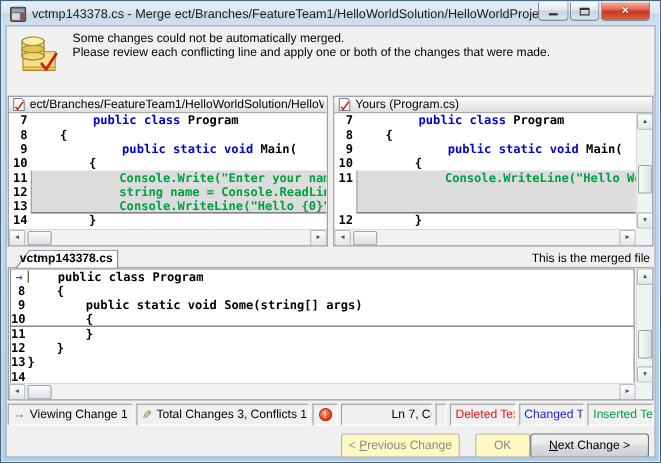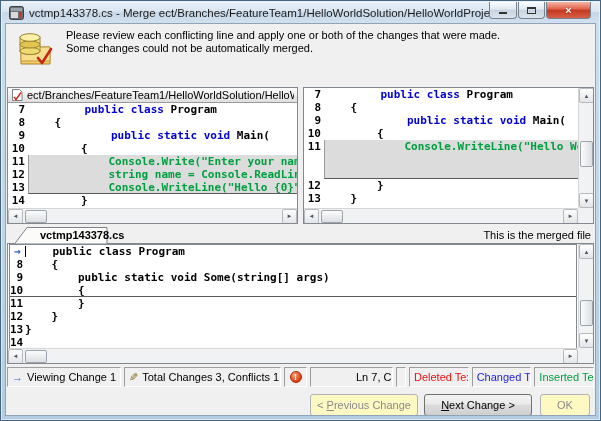--- a/index.html
+++ b/index.html
@@ -72,21 +72,21 @@
     background:linear-gradient(#fbfbfb,#dcdfe3); border:1px solid #9ba3ad; border-radius:2px; }
   .sb-thumb-v { position:absolute; left:1px; width:13px; height:26px;
     background:linear-gradient(90deg,#fbfbfb,#dcdfe3); border:1px solid #9ba3ad; border-radius:2px; }
   .sb-corner { width:15px; height:15px; background:#f1f2f4; flex:0 0 auto; }
   .footer-row-h { display:flex; flex:0 0 auto; }
 
   
   .tabrow { margin:3px 1px 0 1px; height:16px; position:relative; }
   .tab { position:absolute; left:7px; bottom:-1px; width:94px; height:17px; }
   .tab svg { position:absolute; left:0; top:0; }
-  .tab-label { position:absolute; left:26px; top:2px; font-weight:bold; font-size:11px; white-space:nowrap; }
+  .tab-label { position:absolute; left:4px; top:2px; font-weight:bold; font-size:11px; white-space:nowrap; }
   .merged-note { position:absolute; right:3px; top:2px; font-size:11px; }
   .merged { margin:0 1px; height:121px; background:#fff; border:1px solid #828790; display:flex; flex-direction:column; overflow:hidden; }
 
   
   .statusbar { display:flex; gap:3px; margin:3px 1px 0 1px; height:20px; }
   .sseg { border:1px solid; border-color:#9d9d9d #fff #fff #9d9d9d; background:#f0f0f0;
     display:flex; align-items:center; padding:0 4px; gap:4px; overflow:hidden; white-space:nowrap; }
   .sseg.s-viewing { width:114px; } .sseg.s-total { width:157px; }
   .sseg.s-conf { width:23px; justify-content:center; } .sseg.s-pos { width:83px;padding-left:45px; }
   .sseg.s-spacer { width:10px; } .sseg.s-leg { flex:1; justify-content:flex-start; }
@@ -142,22 +142,22 @@
         <path d="M5 13 h10 l3 3 h16 v17 H5 Z" fill="#f2cf62" stroke="#a8812c"></path>
         <path d="M5 16 h29 v14 H5 Z" fill="#f7de8d" stroke="#c09a3e"></path>
         <ellipse cx="14" cy="20" rx="10" ry="3.5" fill="#e8cf6a" stroke="#9a8430"></ellipse>
         <rect x="4" y="6" width="20" height="14" fill="#f7e27a" stroke="#9a8430"></rect>
         <ellipse cx="14" cy="20" rx="10" ry="3.5" fill="#f0d96e" stroke="#9a8430"></ellipse>
         <ellipse cx="14" cy="13.5" rx="10" ry="3.5" fill="#e2c44f" stroke="#9a8430"></ellipse>
         <ellipse cx="14" cy="6.5" rx="10" ry="3.8" fill="#fcf0a8" stroke="#9a8430"></ellipse>
         <path d="M22 27 l4 5 l9 -14" fill="none" stroke="#c42717" stroke-width="2.6" stroke-linecap="round" stroke-linejoin="round"></path>
       </svg>
       <div class="info-text">
+        <div>Some changes could not be automatically merged.</div>
         <div>Please review each conflicting line and apply one or both of the changes that were made.</div>
-        <div>Some changes could not be automatically merged.</div>
       </div>
     </div>
 
     <div class="panes">
       <div class="pane pane-left">
         <div class="pane-header">
           <svg class="doc-icon" viewBox="0 0 12 12">
             <path d="M1.5 0.5 h7 l2.5 2.5 v8.5 h-9.5 Z" fill="#fff" stroke="#7a8188"></path>
             <path d="M3 8 l2 2.5 l5 -7" fill="none" stroke="#c42717" stroke-width="1.4"></path>
           </svg>
@@ -179,20 +179,27 @@
         <div class="sb-h">
           <div class="sb-btn">◄</div>
           <div class="sb-track-h">
               <div class="sb-thumb-h"></div>
             </div>
           <div class="sb-btn">►</div>
         </div>
       </div>
 
       <div class="pane pane-right">
+        <div class="pane-header">
+          <svg class="doc-icon" viewBox="0 0 12 12">
+            <path d="M1.5 0.5 h7 l2.5 2.5 v8.5 h-9.5 Z" fill="#fff" stroke="#7a8188"></path>
+            <path d="M3 8 l2 2.5 l5 -7" fill="none" stroke="#c42717" stroke-width="1.4"></path>
+          </svg>
+          <span>Yours (Program.cs)</span>
+        </div>
         <div class="pane-body">
           <div class="code-viewport" id="code-right">
               <div class="crow"><span class="gut">7</span><span class="ctext"><span class="seg">    </span><span class="seg kw">public class </span><span class="seg">Program</span></span></div>
               <div class="crow"><span class="gut">8</span><span class="ctext"><span class="seg">    {</span></span></div>
               <div class="crow"><span class="gut">9</span><span class="ctext"><span class="seg">        </span><span class="seg kw">public static void </span><span class="seg">Main(</span><span class="seg kw">string</span><span class="seg">[] args)</span></span></div>
               <div class="crow"><span class="gut">10</span><span class="ctext"><span class="seg">        {</span></span></div>
               <div class="crow hl"><span class="gut">11</span><span class="ctext"><span class="seg ins">            Console.WriteLine("Hello World!");</span></span></div>
               <div class="crow hl"><span class="gut"></span><span class="ctext"></span></div>
               <div class="crow hl he"><span class="gut"></span><span class="ctext"></span></div>
               <div class="crow"><span class="gut">12</span><span class="ctext"><span class="seg">        }</span></span></div>
@@ -286,23 +293,23 @@
       <div class="sseg s-leg">
         <span class="t-ins">Inserted Text</span>
       </div>
     </div>
 
     <div class="footer">
       <div class="btns">
         <div class="btn btn-prev disabled">
             <span><span>&lt; </span><span class="mn">P</span><span>revious Change</span></span>
           </div>
+        <div class="btn btn-ok disabled">
+            <span>OK</span>
+          </div>
         <div class="btn btn-next">
             <span><span class="mn">N</span><span>ext Change &gt;</span></span>
           </div>
-        <div class="btn btn-ok disabled">
-            <span>OK</span>
-          </div>
       </div>
     </div>
 
   </div>
 </div>
 
 </body></html>

